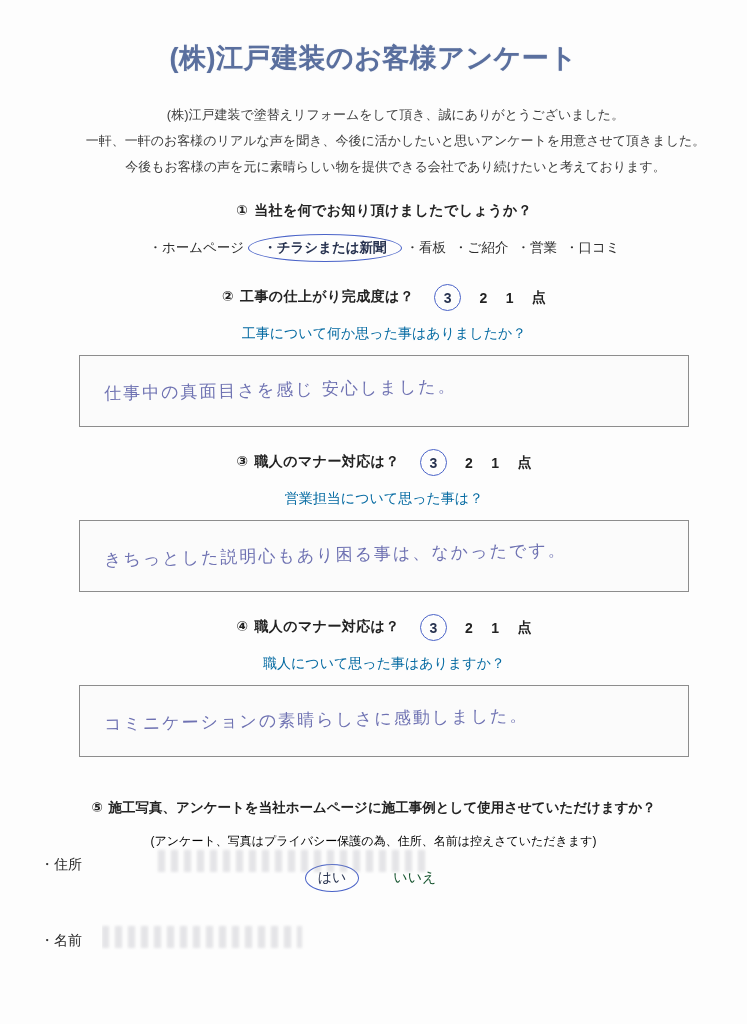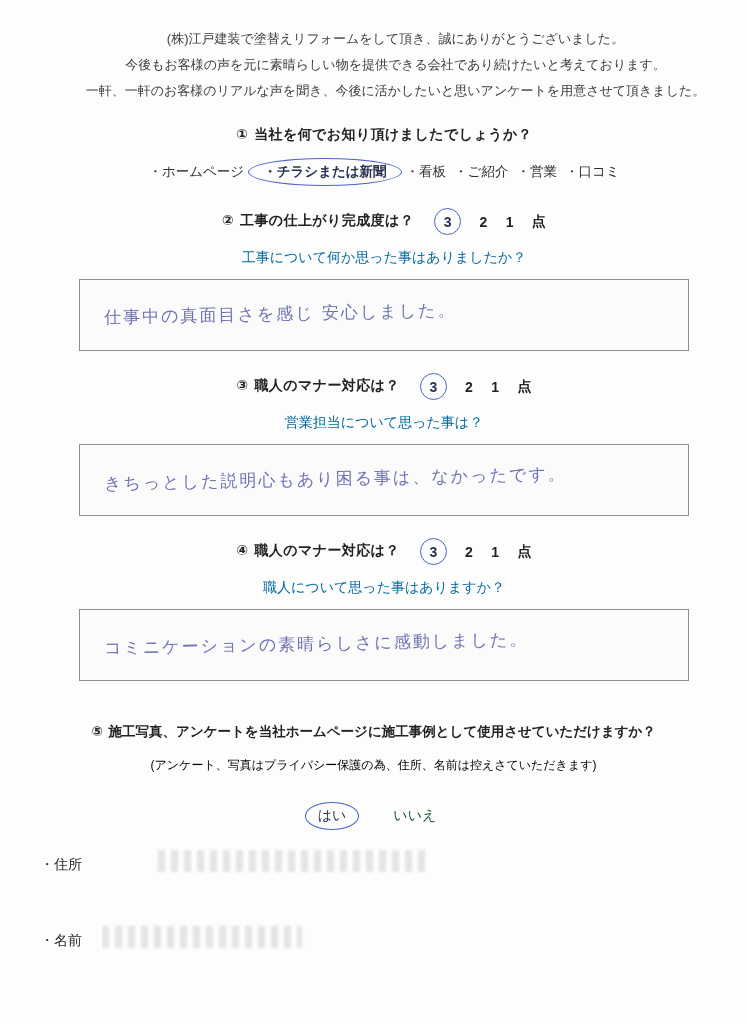--- a/index.html
+++ b/index.html
@@ -132,21 +132,21 @@
     font-weight: bold;
     color: #232323;
   }
   .q5-note {
     margin-top: 16px;
     text-align: center;
     font-size: 12px;
     color: #000000;
   }
   .yesno {
-    margin-top: 28px;
+    margin-top: 14px;
     display: flex;
     justify-content: center;
     align-items: center;
     gap: 28px;
     font-size: 14px;
   }
   .yesno .yes {
     border: 1.7px solid #4a63c8;
     border-radius: 50%/50%;
     padding: 4px 12px;
@@ -188,25 +188,26 @@
     filter: blur(1.4px);
   }
   .field-redacted .smudge.s1 { left: 56px; width: 268px; }
   .field-redacted .smudge.s2 { left: 0px;  width: 200px; }
 </style>
 </head>
 <body>
 
 <div class="page">
 
+  <div class="title">(株)江戸建装のお客様アンケート</div>
 
   <div class="intro">
     <span class="line">(株)江戸建装で塗替えリフォームをして頂き、誠にありがとうございました。</span>
+    <span class="line">一軒、一軒のお客様のリアルな声を聞き、今後に活かしたいと思いアンケートを用意させて頂きました。</span>
     <span class="line">今後もお客様の声を元に素晴らしい物を提供できる会社であり続けたいと考えております。</span>
-    <span class="line">一軒、一軒のお客様のリアルな声を聞き、今後に活かしたいと思いアンケートを用意させて頂きました。</span>
   </div>
 
   <div class="q-block">
     <div class="q-title">
       <span class="q-num">①</span><span>当社を何でお知り頂けましたでしょうか？</span>
     </div>
     <div class="options">
       <span class="option">・ホームページ</span>
       <span class="option circled">・チラシまたは新聞</span>
       <span class="option">・看板</span>

